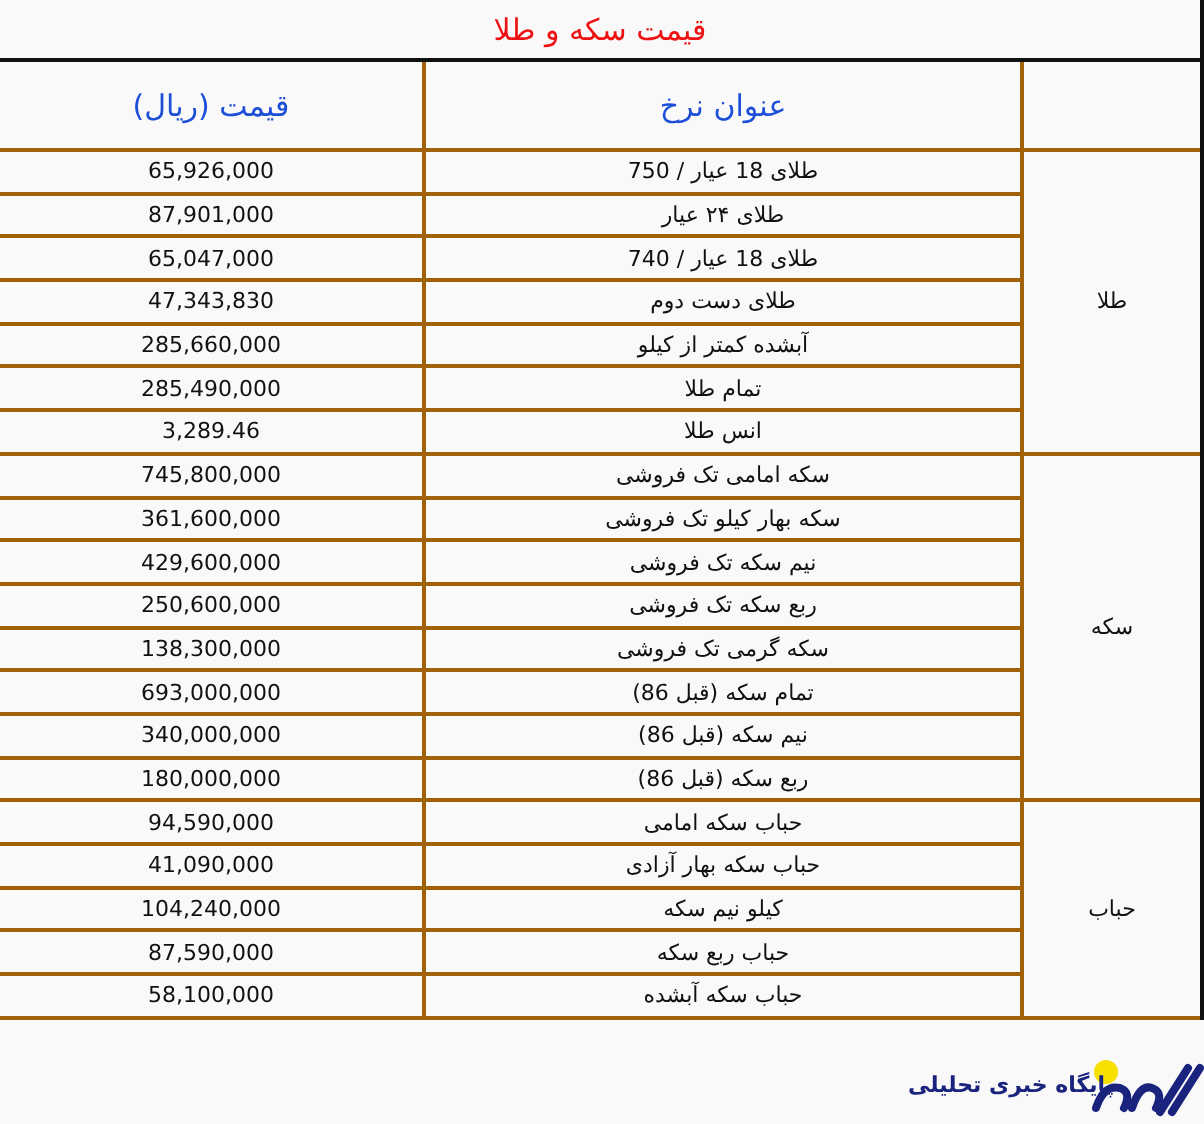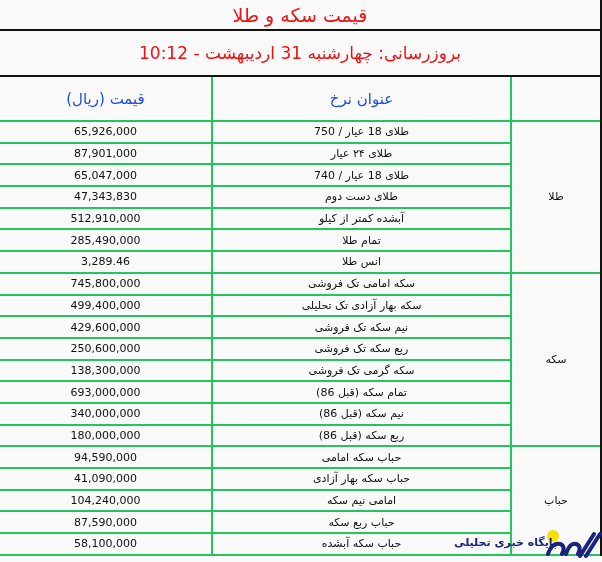--- a/index.html
+++ b/index.html
@@ -9,33 +9,33 @@
     font-family:"DejaVu Sans", sans-serif;
     position:relative;
   }
   .wrap {
     position:absolute; left:0; top:0; width:600px;
     border-right:2px solid #111;
   }
   .title-row {
     height:29px; border-bottom:2px solid #111;
     display:flex; align-items:center; justify-content:center;
-    color:#ee1111; font-size:19px; direction:rtl;
+    color:#ee1111; font-size:15px; direction:rtl;
   }
   .update-row {
     height:44px; border-bottom:2px solid #111;
     display:flex; align-items:center; justify-content:center;
     color:#ee1111; font-size:17px; direction:rtl;
   }
   table {
     border-collapse:collapse; width:600px; table-layout:fixed;
     direction:rtl;
   }
   td, th {
-    border:2px solid #22c55e; padding:0; text-align:center;
+    border:2px solid #a16207; padding:0; text-align:center;
     font-size:11px; color:#111; font-weight:normal;
   }
   tr:first-child th { border-top:none; }
   td:last-child, th:last-child { border-left:none; }
   td:first-child, th:first-child { border-right:none; }
   th { height:43px; color:#1d4ed8; font-size:15px; }
   td { height:19.7px; }
   td.price { direction:ltr; }
   td.cat { font-size:11px; }
   .logo {
@@ -44,21 +44,20 @@
   .logo-text {
     position:absolute; left:6px; top:8px; font-size:11px; font-weight:bold;
     color:#1a237e; direction:rtl; white-space:nowrap;
   }
 </style>
 </head>
 <body>
 
 <div class="wrap">
   <div class="title-row">قیمت سکه و طلا</div>
-  <div class="update-row">بروزرسانی: چهارشنبه 31 اردیبهشت - 10:12</div>
   <table>
     <colgroup>
       <col style="width:89px">
       <col style="width:299px">
       <col style="width:212px">
     </colgroup>
     <thead>
       <tr>
         <th></th>
         <th>عنوان نرخ</th>
@@ -78,38 +77,38 @@
         <tr>
           <td>طلای 18 عیار / 740</td>
           <td class="price">65,047,000</td>
         </tr>
         <tr>
           <td>طلای دست دوم</td>
           <td class="price">47,343,830</td>
         </tr>
         <tr>
           <td>آبشده کمتر از کیلو</td>
-          <td class="price">512,910,000</td>
+          <td class="price">285,660,000</td>
         </tr>
         <tr>
           <td>تمام طلا</td>
           <td class="price">285,490,000</td>
         </tr>
         <tr>
           <td>انس طلا</td>
           <td class="price">3,289.46</td>
         </tr>
         <tr>
           <td class="cat" rowspan="8">سکه</td>
           <td>سکه امامی تک فروشی</td>
           <td class="price">745,800,000</td>
         </tr>
         <tr>
-          <td>سکه بهار آزادی تک تحلیلی</td>
-          <td class="price">499,400,000</td>
+          <td>سکه بهار کیلو تک فروشی</td>
+          <td class="price">361,600,000</td>
         </tr>
         <tr>
           <td>نیم سکه تک فروشی</td>
           <td class="price">429,600,000</td>
         </tr>
         <tr>
           <td>ربع سکه تک فروشی</td>
           <td class="price">250,600,000</td>
         </tr>
         <tr>
@@ -131,21 +130,21 @@
         <tr>
           <td class="cat" rowspan="5">حباب</td>
           <td>حباب سکه امامی</td>
           <td class="price">94,590,000</td>
         </tr>
         <tr>
           <td>حباب سکه بهار آزادی</td>
           <td class="price">41,090,000</td>
         </tr>
         <tr>
-          <td>امامی نیم سکه</td>
+          <td>کیلو نیم سکه</td>
           <td class="price">104,240,000</td>
         </tr>
         <tr>
           <td>حباب ربع سکه</td>
           <td class="price">87,590,000</td>
         </tr>
         <tr>
           <td>حباب سکه آبشده</td>
           <td class="price">58,100,000</td>
         </tr>

